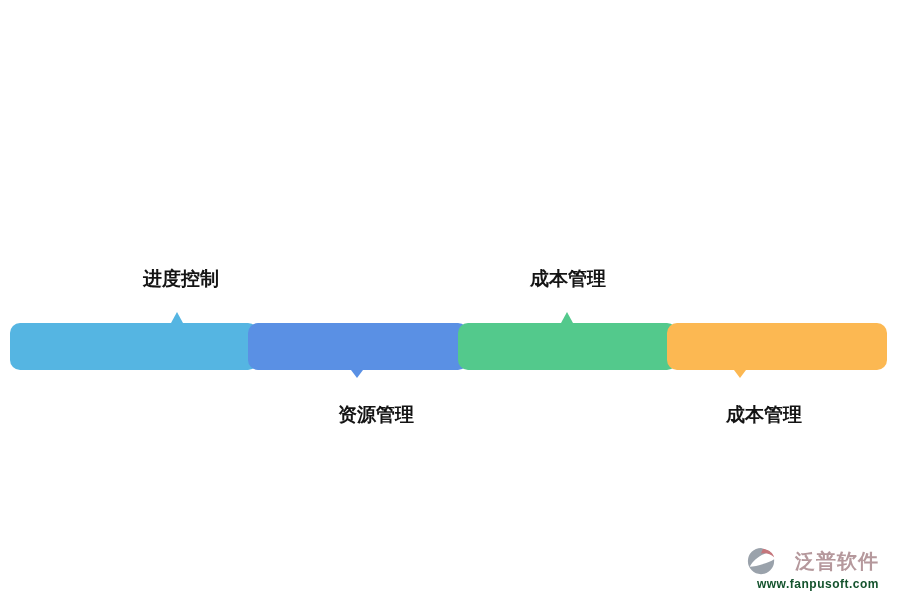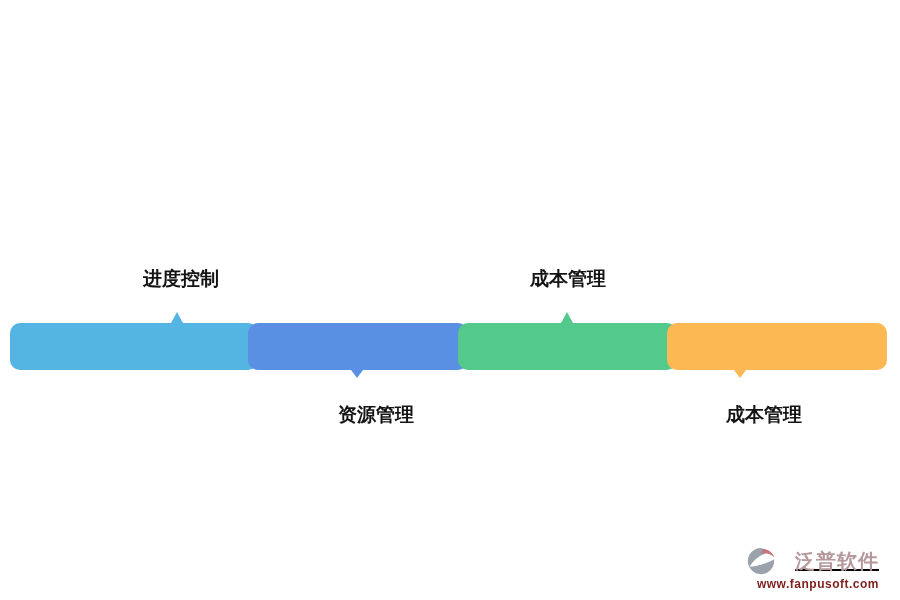--- a/index.html
+++ b/index.html
@@ -74,21 +74,20 @@
     right: 13px;
     bottom: 10px;
     text-align: right;
     line-height: 1;
   }
   .wm-row {
     display: flex;
     align-items: center;
     justify-content: flex-end;
     gap: 19px;
-    text-decoration: underline;
   }
   .wm-brand {
     font-size: 20px;
     font-weight: bold;
     letter-spacing: 1px;
   }
   .wm-url {
     font-size: 12px;
     font-weight: bold;
     margin-top: 2px;
@@ -118,16 +117,16 @@
   <div class="watermark">
     <div class="wm-row">
       <span style="display:inline-block;width:30px;height:30px;">
         <svg width="30" height="30" viewBox="0 0 32 32">
           <path d="M16,2 A14,14 0 1,0 30,16 L30,14 C24,18 10,22 4,22 C8,14 18,8 26,6 Z" fill="#9AA2AB" style="fill: rgb(154, 162, 171);"></path>
           <path d="M18,3 C25,4 29,8 30,12 C26,8 21,7 16,8 Z" fill="#C5767C" style="fill: rgb(197, 118, 124);"></path>
         </svg>
       </span>
       <span class="wm-brand" style="color: rgb(181, 152, 156);">泛普软件</span>
     </div>
-    <div class="wm-url" style="color: #7f1d1d;">www.fanpusoft.com</div>
+    <div class="wm-url" style="color: #14532d;">www.fanpusoft.com</div>
   </div>
 
 </div>
 
 </body></html>

